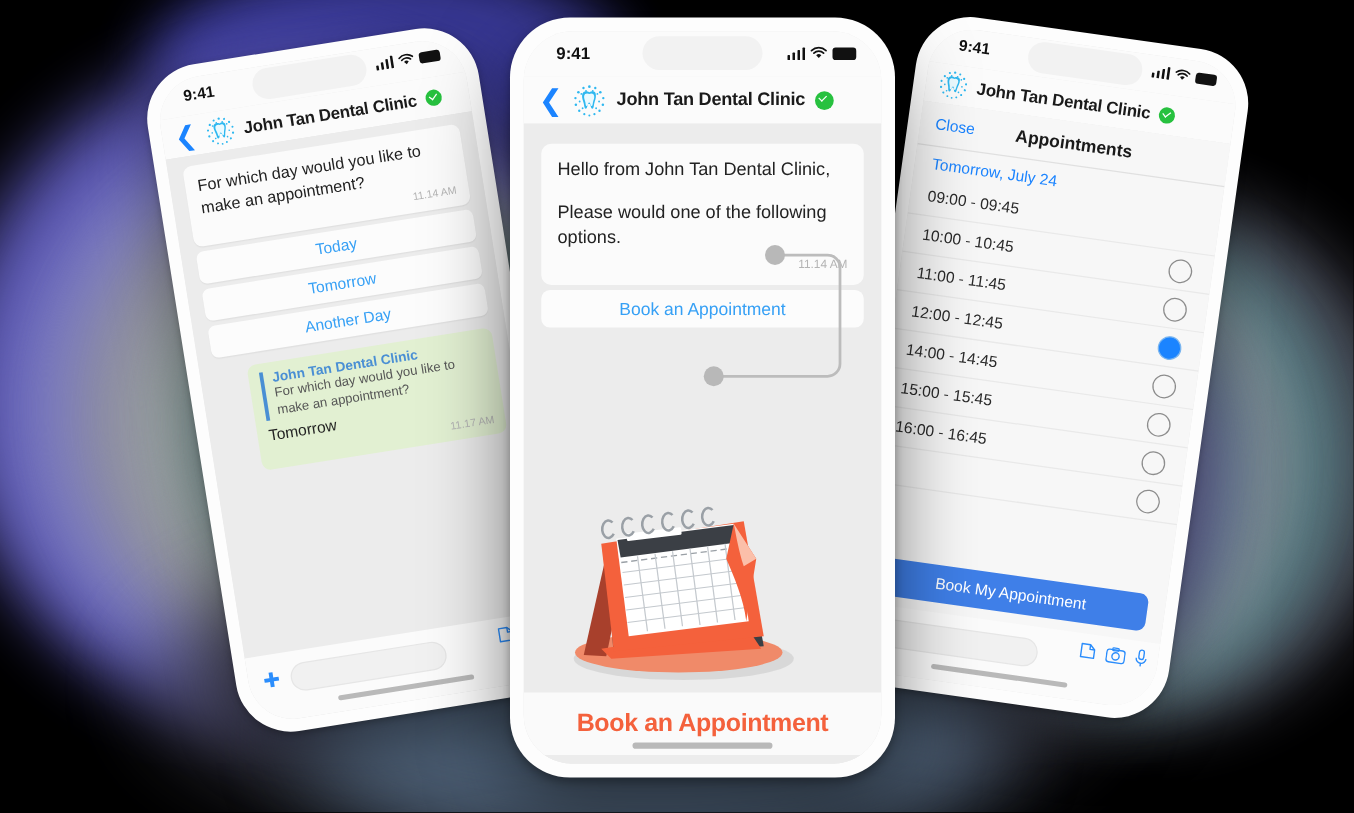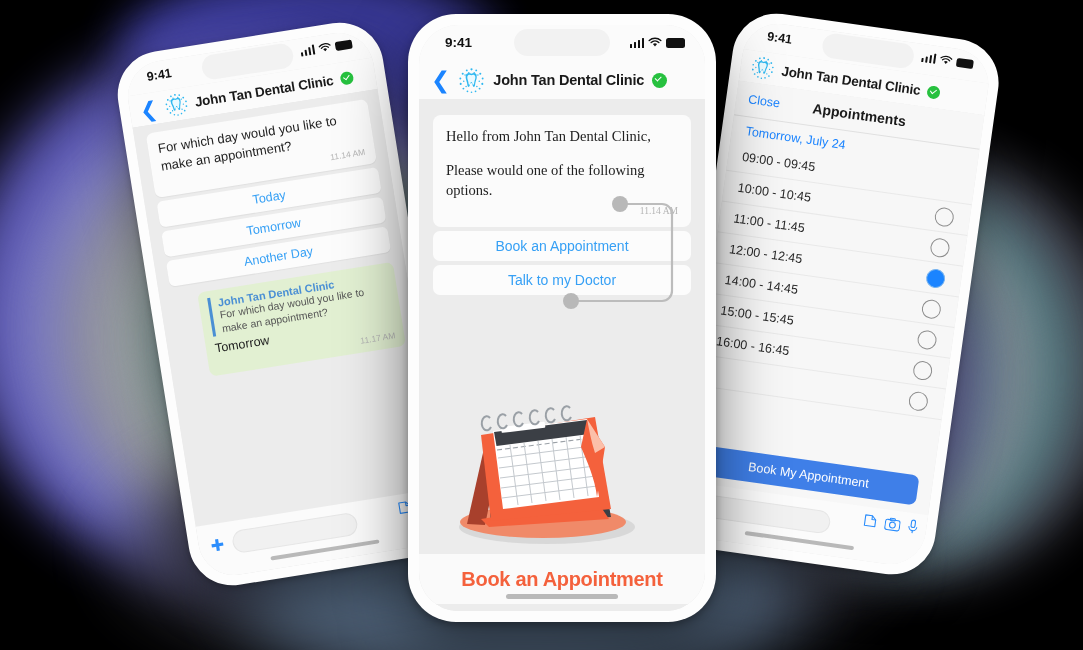--- a/index.html
+++ b/index.html
@@ -107,21 +107,21 @@
   #phone-center .screen{inset:11px;border-radius:39px;background:#ececec;}
   #phone-center .statusbar{height:36px;}
   #phone-center .sb-time{left:26px;top:10px;font-size:13.5px;}
   #phone-center .sb-island{width:96px;height:27px;top:4px;}
   #phone-center .sb-right{right:20px;top:12px;}
   #phone-center .navbar{height:38px;padding:0 12px;gap:8px;}
   #phone-center .clinic-name{font-size:14.5px;}
   #phone-center .logo{width:27px;height:27px;}
 
   .c-body{position:absolute;left:0;right:0;top:74px;bottom:0;background:#ececec;}
-  .c-bubble{margin:16px 14px 0;background:#fbfbfb;border-radius:8px;padding:11px 13px;font-family:Liberation Serif, serif;}
+  .c-bubble{margin:16px 14px 0;background:#fbfbfb;border-radius:8px;padding:11px 13px;}
   .c-bubble p{margin:0;font-size:14.5px;line-height:1.42;color:#222;}
   .c-bubble p + p{margin-top:13px;}
   .c-meta{font-size:9.5px;color:#b4b4b4;text-align:right;margin-top:5px;}
   .c-opt{margin:4px 14px 0;background:#fcfcfc;border-radius:7px;text-align:center;padding:7px 0;
          color:#36a0f5;font-size:14px;}
 
   .illus{position:absolute;left:0;right:0;top:302px;height:150px;}
   .cta{position:absolute;left:0;right:0;top:455px;height:50px;background:#fafafa;
        display:flex;align-items:center;justify-content:center;}
   .cta span{color:#f4613c;font-size:20px;font-weight:700;letter-spacing:-.3px;}
@@ -437,21 +437,20 @@
 
       <div class="c-body">
 
         <div class="c-bubble">
           <p>Hello from John Tan Dental Clinic,</p>
           <p>Please would one of the following options.</p>
           <div class="c-meta">11.14 AM</div>
         </div>
 
         <div class="c-opt">Book an Appointment</div>
-        <div class="c-opt">Talk to my Doctor</div>
 
         <svg class="connector" width="286" height="230" viewBox="0 0 286 230">
           <path d="M203 105 H243 a10 10 0 0 1 10 10 V192 a10 10 0 0 1 -10 10 H150" fill="none" stroke="#bcbcbc" stroke-width="2.2"></path>
           <circle cx="201" cy="105" r="8" fill="#b8b8b8"></circle>
           <circle cx="152" cy="202" r="8" fill="#b8b8b8"></circle>
         </svg>
 
         <div class="illus">
           <svg width="286" height="150" viewBox="0 0 286 150" style="display:block;margin:0 auto;">
             <ellipse cx="128" cy="126" rx="88" ry="17" fill="#c9c9c9" opacity=".55"></ellipse>

